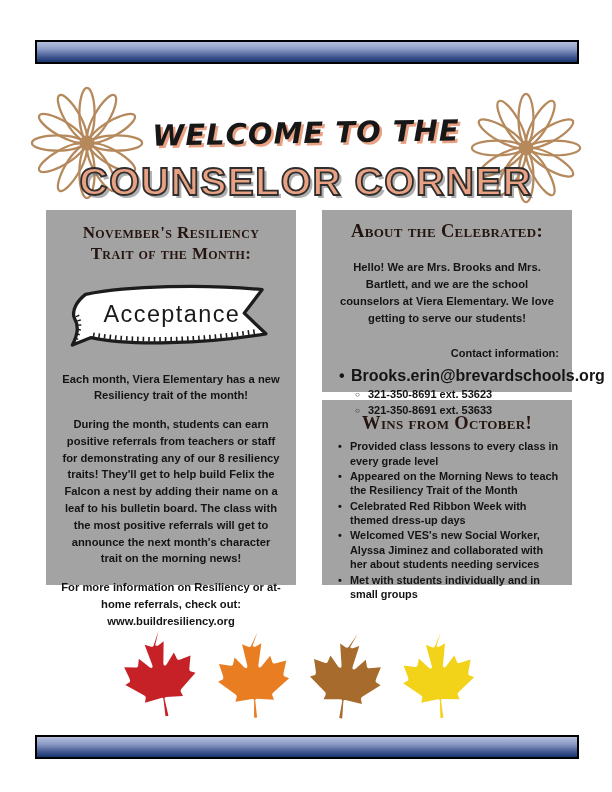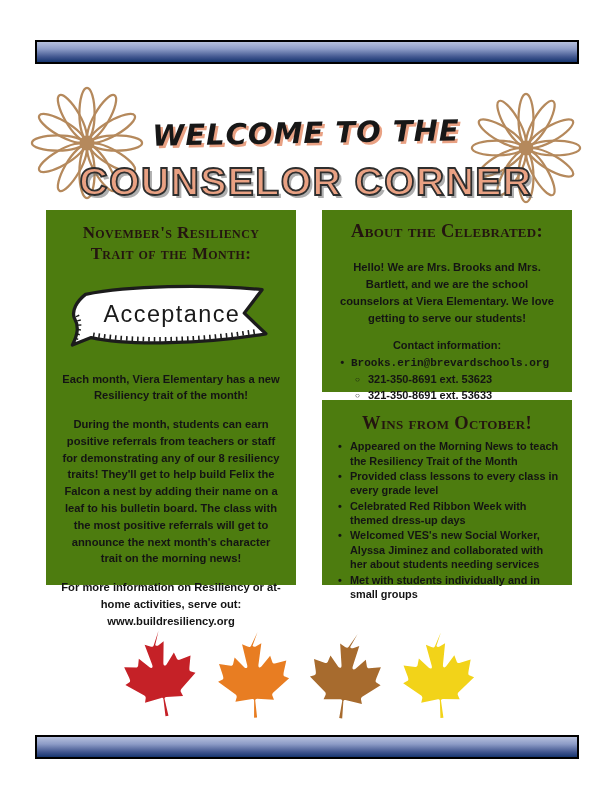--- a/index.html
+++ b/index.html
@@ -21,39 +21,39 @@
            font-size:29px;letter-spacing:1px;color:#171717;
            text-shadow:2.5px 2.5px 0 #e9a183;transform:rotate(-1deg);}
   .title{position:absolute;left:0;top:160px;width:100%;text-align:center;
          font-weight:800;font-size:39px;letter-spacing:1.5px;color:#e9a183;
          -webkit-text-stroke:1.8px #2e2e2e;
          text-shadow:3px 3px 0 rgba(110,110,110,0.55);}
 
   
   .columns{position:absolute;left:46px;top:210px;width:527px;display:flex;gap:26px;}
   .col{width:250px;}
-  .box{background:#4d7c0f;box-sizing:border-box;}
+  .box{background:#a3a3a3;box-sizing:border-box;}
   .box-left{height:375px;padding:12px 15px;}
   .box-rt{height:182px;padding:10px 13px;margin-bottom:8px;}
   .box-rb{height:185px;padding:12px 13px;}
 
   .box-heading{font-family:"Liberation Serif",serif;font-variant:small-caps;
                font-weight:700;color:#241510;text-align:center;line-height:1.25;}
   .h-left{font-size:17px;letter-spacing:.4px;}
   .h-right{font-size:18.5px;letter-spacing:.3px;}
 
   .body-text{font-size:11.2px;font-weight:600;color:#141414;line-height:1.5;
              text-align:center;margin:12px 0 0 0;}
   .banner{display:block;margin:6px auto 0 auto;}
 
   .intro{margin-top:16px;}
-  .contact-label{text-align:center;margin-top:11px;font-size:11px;}
+  .contact-label{text-align:right;margin-top:19px;font-size:11px;}
   ul.contacts{list-style:none;margin:2px 0 0 0;padding:0;text-align:left;}
-  ul.contacts li.email{position:relative;padding-left:16px;font-size:11px;font-weight:600;
-                       color:#141414;line-height:1.45;font-family:Liberation Mono, monospace;}
+  ul.contacts li.email{position:relative;padding-left:16px;font-size:16px;font-weight:600;
+                       color:#141414;line-height:1.45;}
   ul.contacts li.email::before{content:"•";position:absolute;left:4px;}
   ul.contacts li.phone{position:relative;padding-left:33px;font-size:11px;font-weight:600;
                        color:#141414;line-height:1.45;}
   ul.contacts li.phone::before{content:"○";position:absolute;left:20px;font-size:8px;top:2px;}
 
   ul.wins{list-style:none;margin:4px 0 0 0;padding:0;text-align:left;}
   ul.wins li{position:relative;padding-left:15px;font-size:10.9px;font-weight:600;
              color:#141414;line-height:1.32;margin:1px 0;}
   ul.wins li::before{content:"•";position:absolute;left:3px;}
 
@@ -126,41 +126,41 @@
         <svg class="banner" width="216" height="88" viewBox="0 0 230 88">
           <path d="M24 22 C 70 13, 150 11, 212 17 L 193 42 L 216 64 C 150 75, 70 77, 30 68
                    L 10 76 C 16 64, 17 56, 12 47 C 9 39, 15 29, 24 22 Z" fill="#ffffff" stroke="#1c1c1c" stroke-width="3.5" stroke-linejoin="round"></path>
           <path d="M32 65 C 80 73, 150 71, 208 61" fill="none" stroke="#1c1c1c" stroke-width="5" stroke-dasharray="1.7 4.2"></path>
           <path d="M14 70 C 18 60, 19 52, 15 44" fill="none" stroke="#1c1c1c" stroke-width="4" stroke-dasharray="1.5 3.5"></path>
           <text x="116" y="51" text-anchor="middle" font-size="25" letter-spacing="1.5" fill="#1a1a1a">Acceptance</text>
         </svg>
 
         <p class="body-text">Each month, Viera Elementary has a new Resiliency trait of the month!</p>
         <p class="body-text">During the month, students can earn positive referrals from teachers or staff for demonstrating any of our 8 resiliency traits! They'll get to help build Felix the Falcon a nest by adding their name on a leaf to his bulletin board. The class with the most positive referrals will get to announce the next month's character trait on the morning news!</p>
-        <p class="body-text">For more information on Resiliency or at-home activities, serve out: www.buildresiliency.org</p>
+        <p class="body-text">For more information on Resiliency or at-home referrals, check out: www.buildresiliency.org</p>
       </div>
     </div>
 
     <div class="col">
       <div class="box box-rt">
         <div class="box-heading h-right">About the Celebrated:</div>
         <p class="body-text intro">Hello! We are Mrs. Brooks and Mrs. Bartlett, and we are the school counselors at Viera Elementary. We love getting to serve our students!</p>
         <p class="body-text contact-label">Contact information:</p>
         <ul class="contacts">
           <li class="email">Brooks.erin@brevardschools.org</li>
           <li class="phone">321-350-8691 ext. 53623</li>
           <li class="phone">321-350-8691 ext. 53633</li>
         </ul>
       </div>
 
       <div class="box box-rb">
         <div class="box-heading h-right">Wins from October!</div>
         <ul class="wins">
+          <li>Provided class lessons to every class in every grade level</li>
           <li>Appeared on the Morning News to teach the Resiliency Trait of the Month</li>
-          <li>Provided class lessons to every class in every grade level</li>
           <li>Celebrated Red Ribbon Week with themed dress-up days</li>
           <li>Welcomed VES's new Social Worker, Alyssa Jiminez and collaborated with her about students needing services</li>
           <li>Met with students individually and in small groups</li>
         </ul>
       </div>
     </div>
   </div>
 
   <svg width="0" height="0" style="position:absolute">
     <defs>

